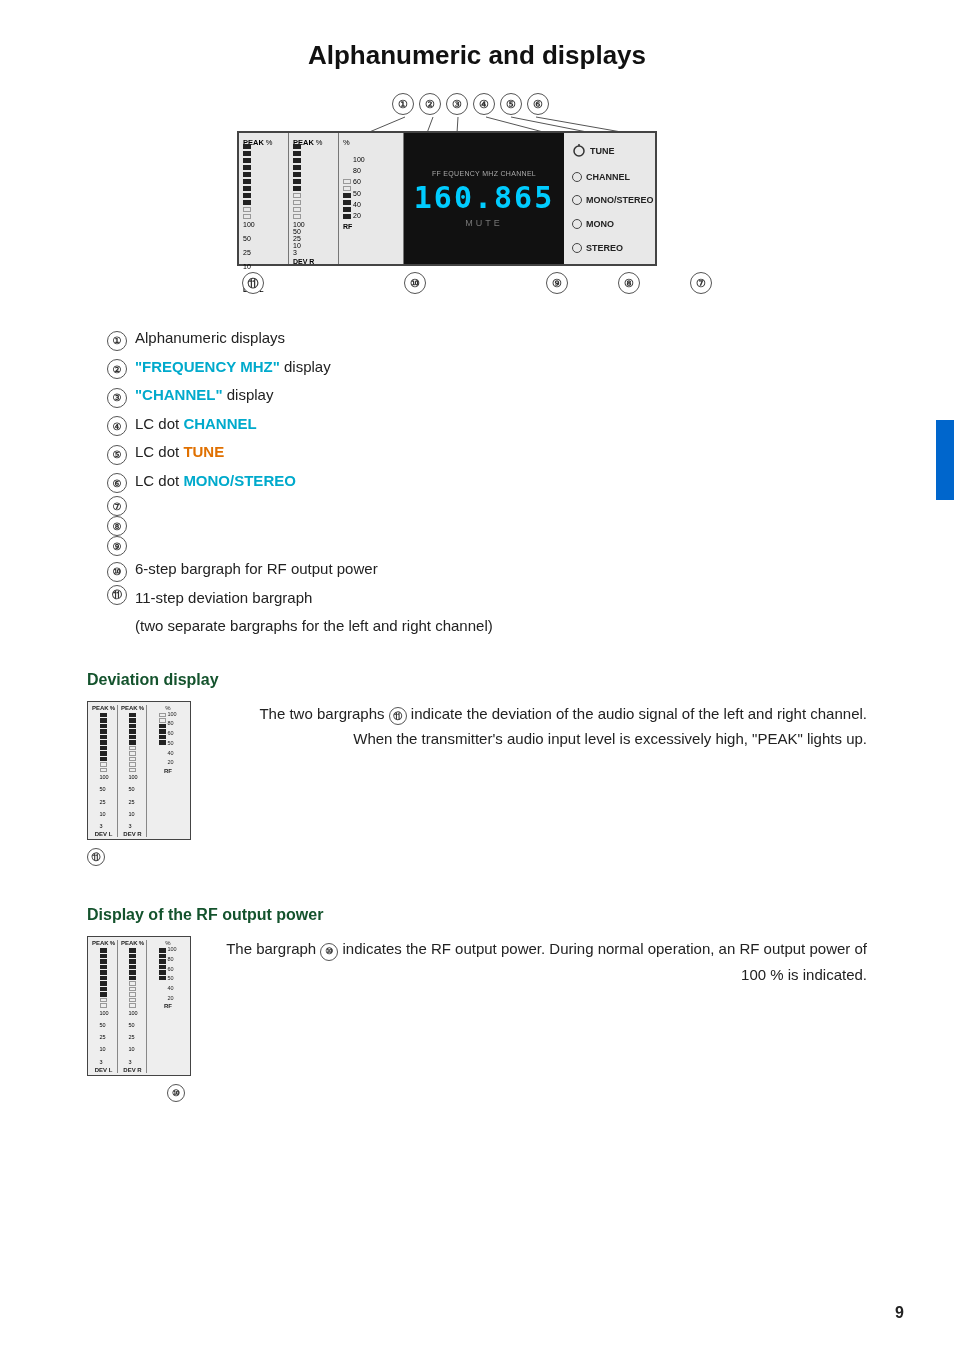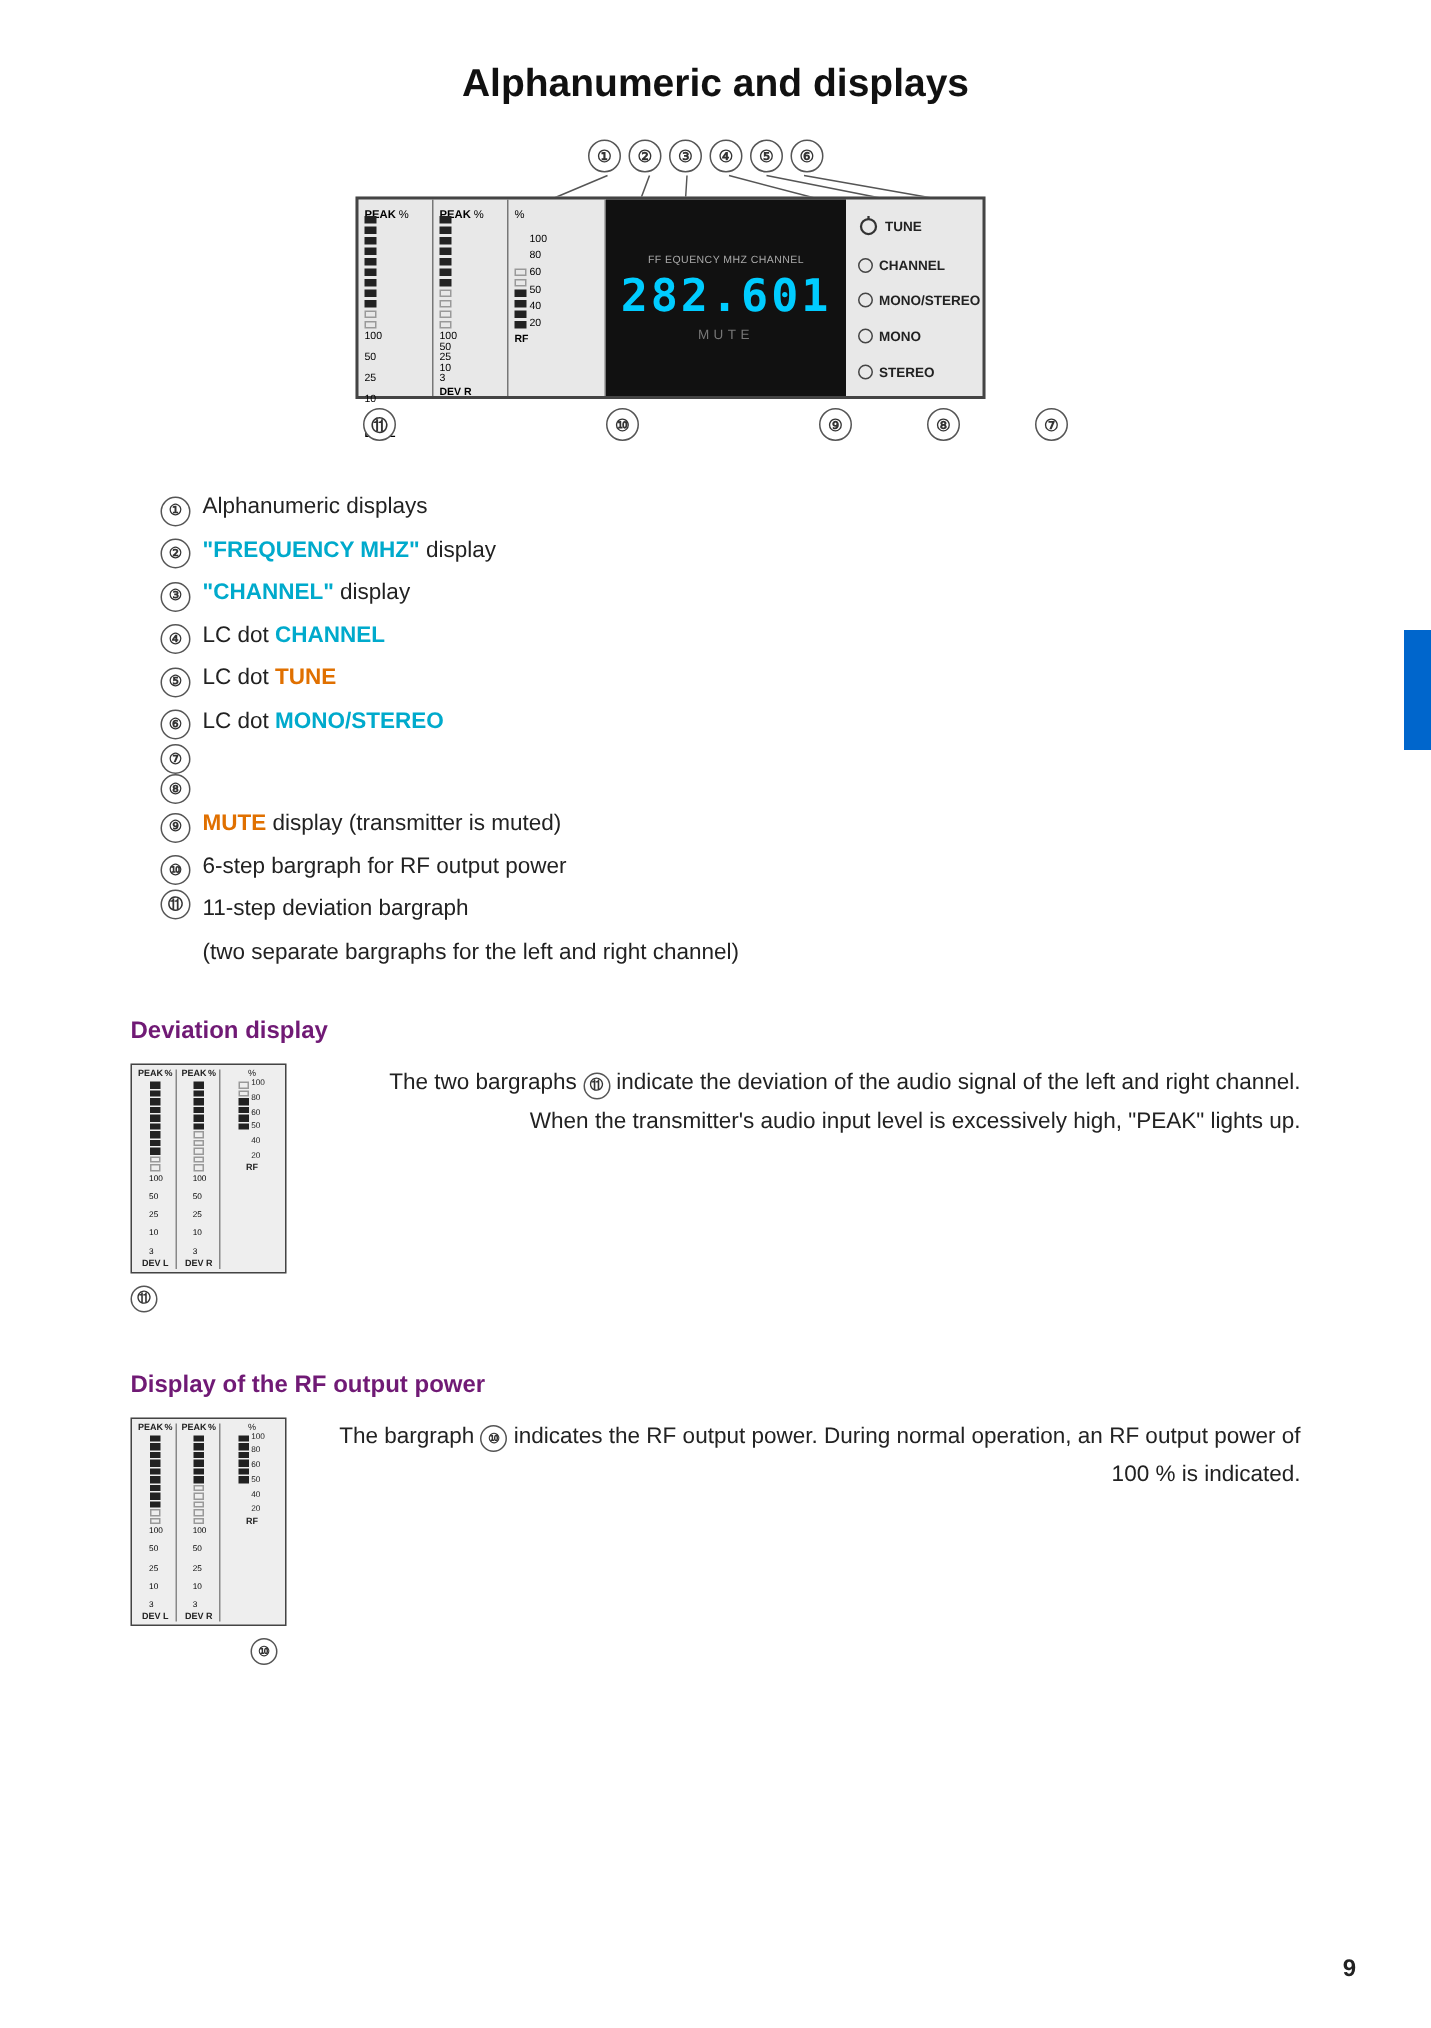--- a/index.html
+++ b/index.html
@@ -81,21 +81,21 @@
       top: 1px;
     }
 
     .cyan { color: #00aacc; font-weight: bold; }
     .orange { color: #e07000; font-weight: bold; }
 
     
     .section-title {
       font-size: 16px;
       font-weight: bold;
-      color: #701a75;
+      color: #14532d;
       margin: 30px 0 12px 0;
     }
 
     
     .mini-diagram-row {
       display: flex;
       align-items: flex-start;
       gap: 30px;
       margin-bottom: 20px;
     }
@@ -432,21 +432,21 @@
                 <span>50</span>
                 <span>40</span>
                 <span>20</span>
             </div>
           </div>
           <div class="bottom-label-row">RF</div>
         </div>
 
         <div class="freq-box">
           <div class="freq-top-row">FF EQUENCY MHZ CHANNEL</div>
-          <div class="freq-big">282.601</div>
+          <div class="freq-big">160.865</div>
           <div class="mute-text">MUTE</div>
         </div>
 
         <div class="right-side-labels">
           <div class="rsl-row">
 
             <svg width="14" height="14" viewBox="0 0 14 14">
               <circle cx="7" cy="7" r="5" fill="none" stroke="#333" stroke-width="1.5"></circle>
               <line x1="7" y1="2" x2="7" y2="0" stroke="#333" stroke-width="1.5"></line>
             </svg>
@@ -510,21 +510,20 @@
       <span>LC dot <span class="cyan">MONO/STEREO</span></span>
     </li>
     <li>
       <span class="item-num">⑦</span>
     </li>
     <li>
       <span class="item-num">⑧</span>
     </li>
     <li>
       <span class="item-num">⑨</span>
-      <span><span class="orange">MUTE</span> display (transmitter is muted)</span>
     </li>
     <li>
       <span class="item-num">⑩</span>
       <span>6-step bargraph for RF output power</span>
     </li>
     <li style="align-items:flex-start;">
       <span class="item-num">⑪</span>
       <span>11-step deviation bargraph<br>
         <span style="margin-left:0px;">(two separate bargraphs for the left and right channel)</span>
       </span>

